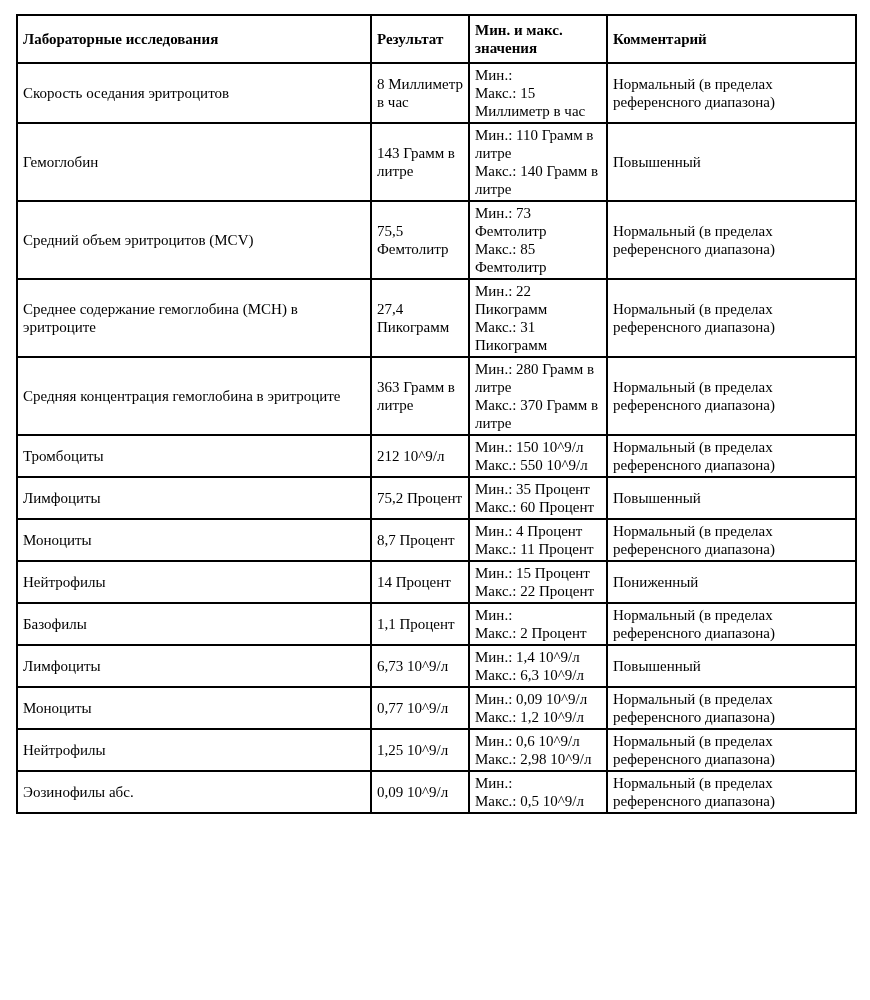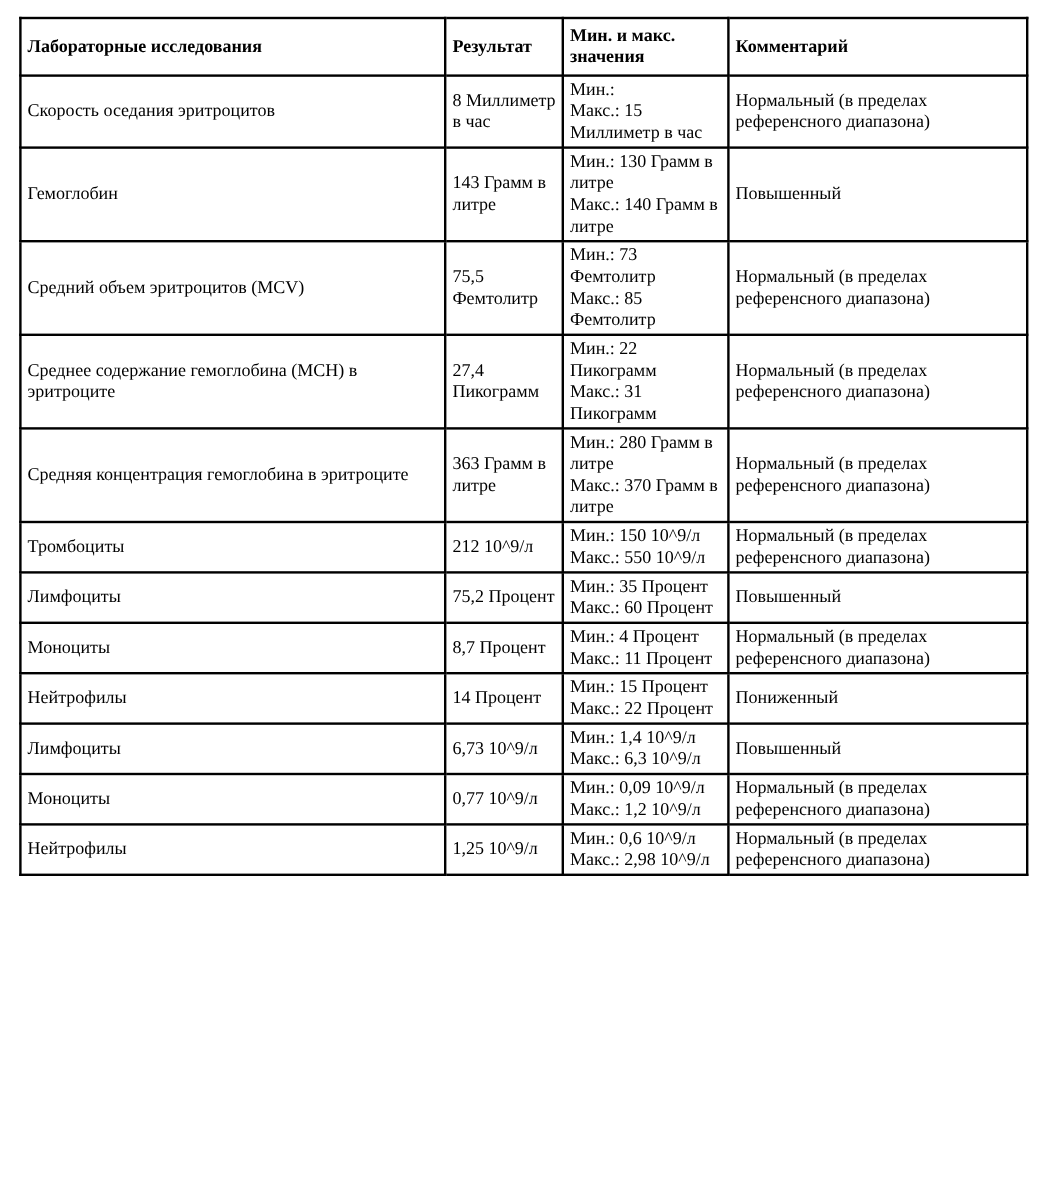--- a/index.html
+++ b/index.html
@@ -73,21 +73,21 @@
           <td>
             <div>Мин.:</div>
             <div>Макс.: 15 Миллиметр в час</div>
           </td>
           <td>Нормальный (в пределах референсного диапазона)</td>
         </tr>
         <tr>
           <td>Гемоглобин</td>
           <td>143 Грамм в литре</td>
           <td>
-            <div>Мин.: 130 Грамм в литре</div>
+            <div>Мин.: 110 Грамм в литре</div>
             <div>Макс.: 140 Грамм в литре</div>
           </td>
           <td>Повышенный</td>
         </tr>
         <tr>
           <td>Средний объем эритроцитов (MCV)</td>
           <td>75,5 Фемтолитр</td>
           <td>
             <div>Мин.: 73 Фемтолитр</div>
             <div>Макс.: 85 Фемтолитр</div>
@@ -142,20 +142,29 @@
         <tr>
           <td>Нейтрофилы</td>
           <td>14 Процент</td>
           <td>
             <div>Мин.: 15 Процент</div>
             <div>Макс.: 22 Процент</div>
           </td>
           <td>Пониженный</td>
         </tr>
         <tr>
+          <td>Базофилы</td>
+          <td>1,1 Процент</td>
+          <td>
+            <div>Мин.:</div>
+            <div>Макс.: 2 Процент</div>
+          </td>
+          <td>Нормальный (в пределах референсного диапазона)</td>
+        </tr>
+        <tr>
           <td>Лимфоциты</td>
           <td>6,73 10^9/л</td>
           <td>
             <div>Мин.: 1,4 10^9/л</div>
             <div>Макс.: 6,3 10^9/л</div>
           </td>
           <td>Повышенный</td>
         </tr>
         <tr>
           <td>Моноциты</td>
@@ -165,18 +174,27 @@
             <div>Макс.: 1,2 10^9/л</div>
           </td>
           <td>Нормальный (в пределах референсного диапазона)</td>
         </tr>
         <tr>
           <td>Нейтрофилы</td>
           <td>1,25 10^9/л</td>
           <td>
             <div>Мин.: 0,6 10^9/л</div>
             <div>Макс.: 2,98 10^9/л</div>
+          </td>
+          <td>Нормальный (в пределах референсного диапазона)</td>
+        </tr>
+        <tr>
+          <td>Эозинофилы абс.</td>
+          <td>0,09 10^9/л</td>
+          <td>
+            <div>Мин.:</div>
+            <div>Макс.: 0,5 10^9/л</div>
           </td>
           <td>Нормальный (в пределах референсного диапазона)</td>
         </tr>
       </tbody>
   </table>
 </div>
 
 </body></html>

